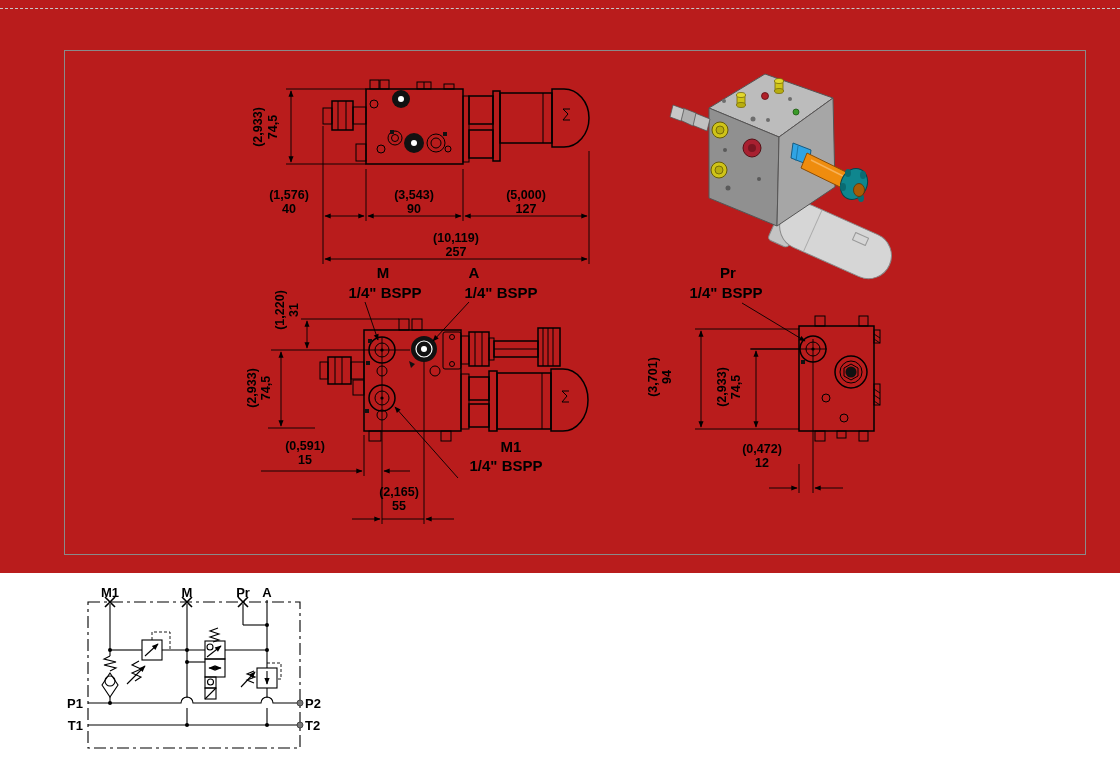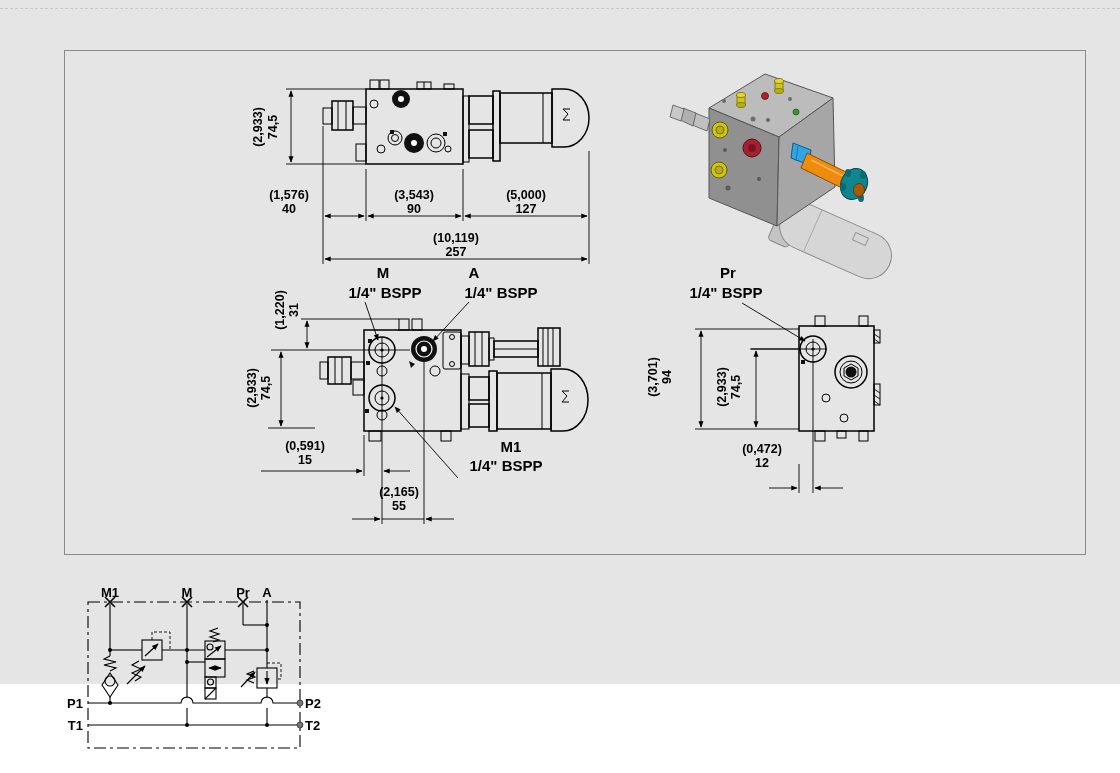--- a/index.html
+++ b/index.html
@@ -1,17 +1,17 @@
 <!DOCTYPE html>
 <html><head>
 <meta charset="utf-8">
 <style>
   html,body{margin:0;padding:0;background:#ffffff;width:1120px;height:773px;overflow:hidden;
     font-family:"Liberation Sans", sans-serif;}
-  .stage{position:relative;width:1120px;height:684px;background:#e5e5e5;}
+  .stage{position:relative;width:1120px;height:573px;background:#b91c1c;}
   .top-rule{position:absolute;left:0;top:8px;width:1120px;border-top:1px dashed #c8c8c8;}
   .frame{position:absolute;left:64px;top:50px;width:1020px;height:503px;
     border:1px solid #8a8a8a;box-sizing:content-box;}
   .frame svg{position:absolute;left:0;top:0;}
   .schem{position:absolute;left:55px;top:570px;width:280px;height:200px;}
   
   text{fill:#000;}
   .dim{font:bold 12.5px "Liberation Sans", sans-serif;}
   .port{font:bold 15px "Liberation Sans", sans-serif;}
   .sport{font:bold 13px "Liberation Sans", sans-serif;}

